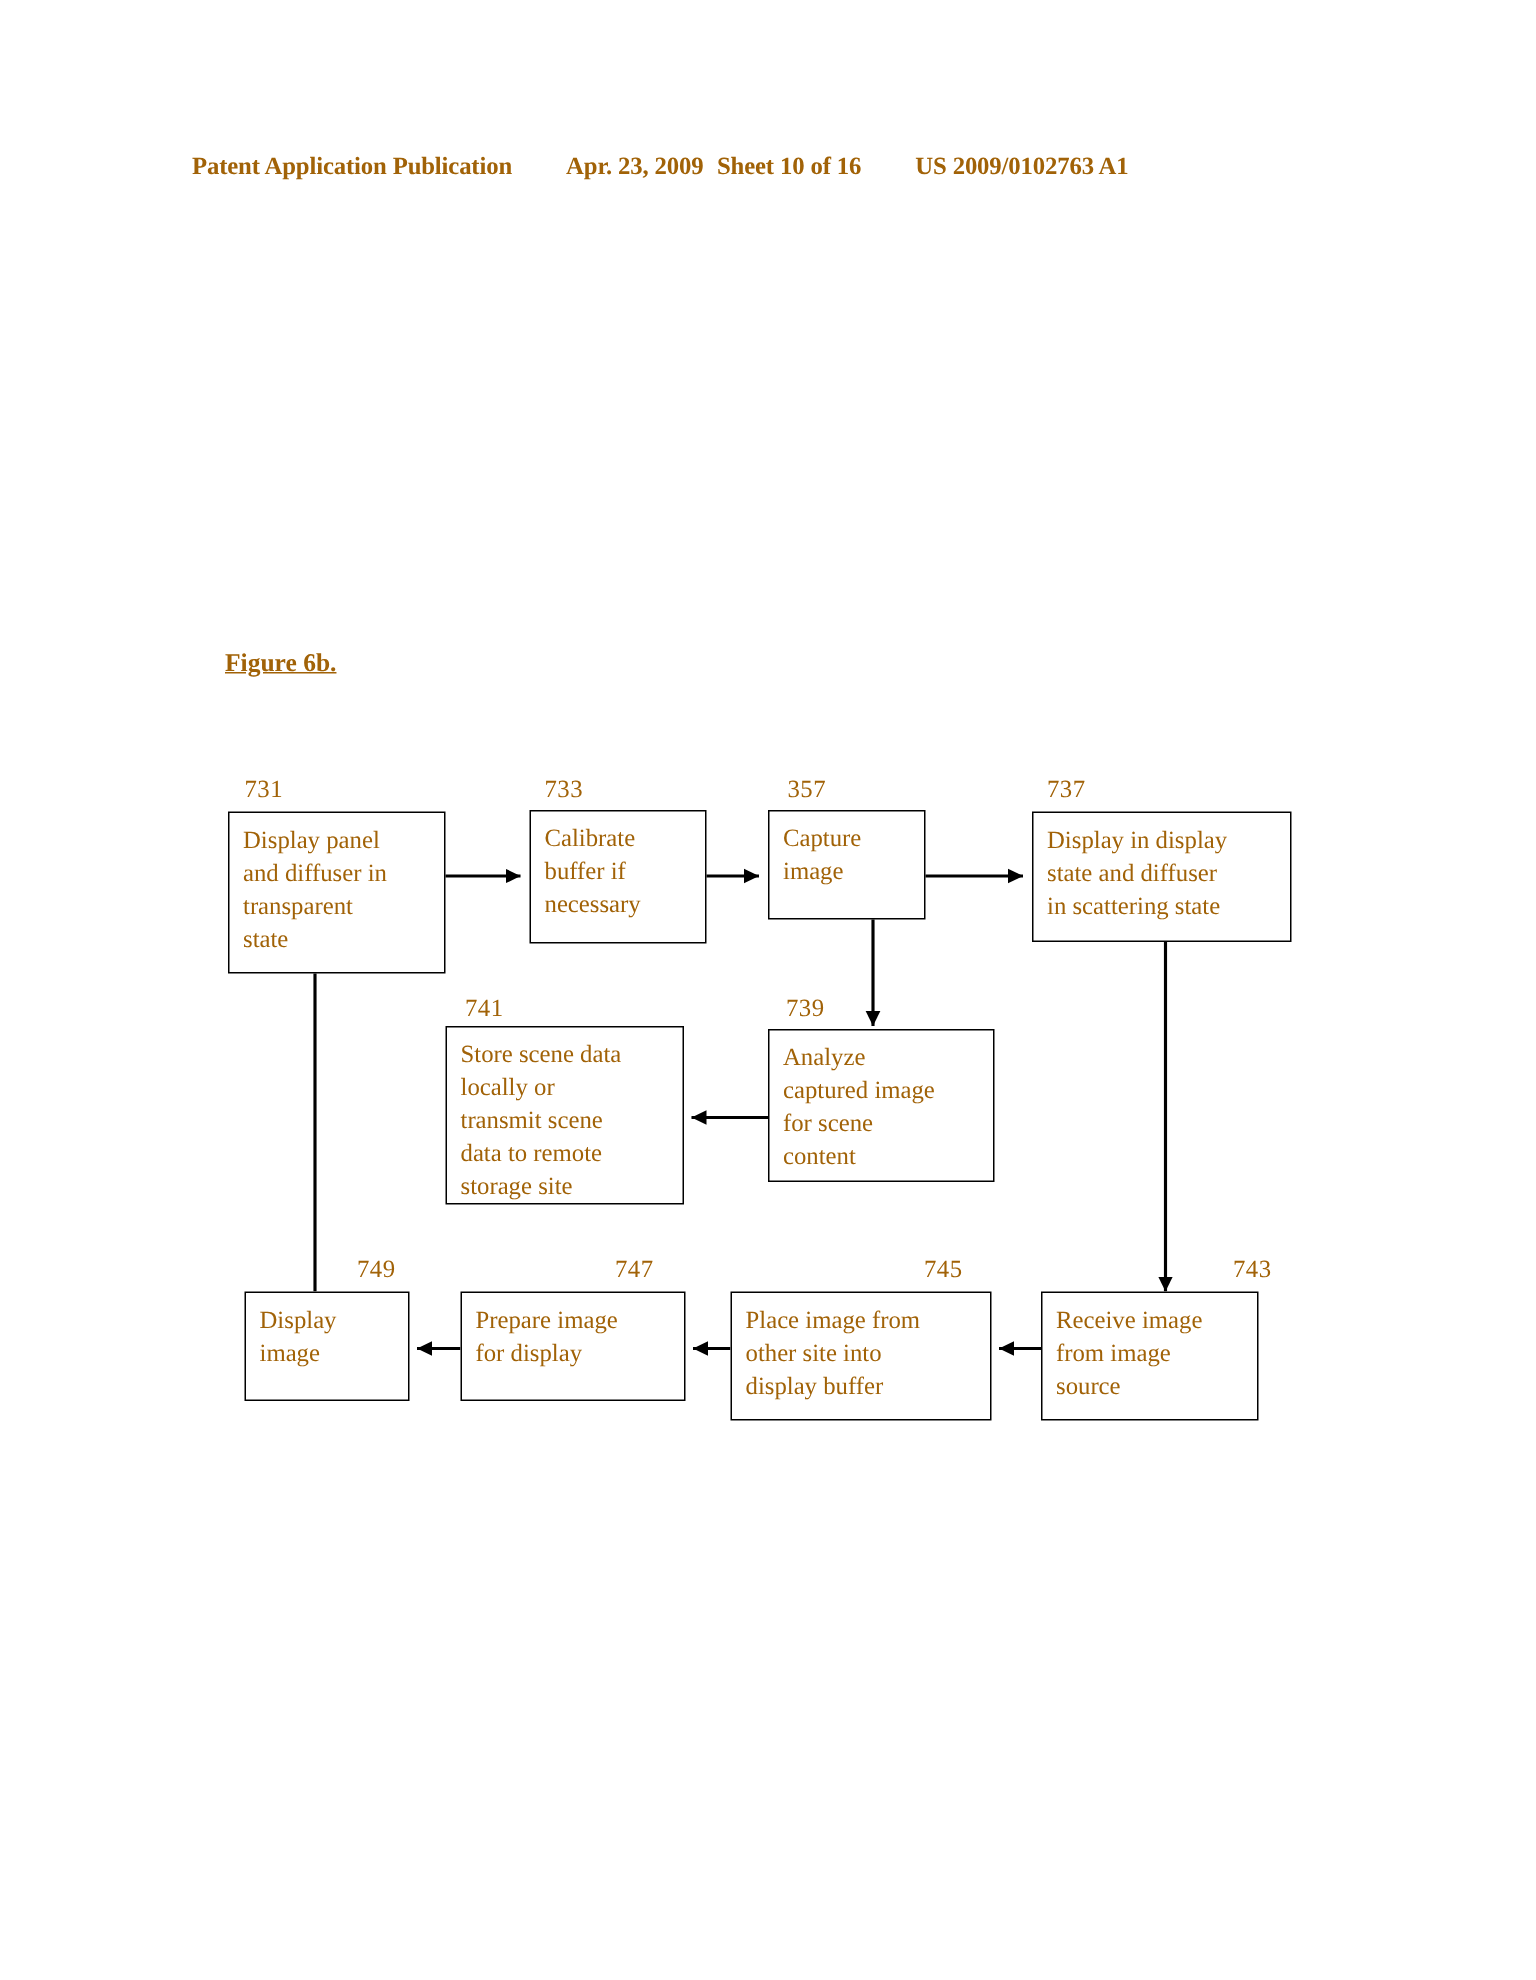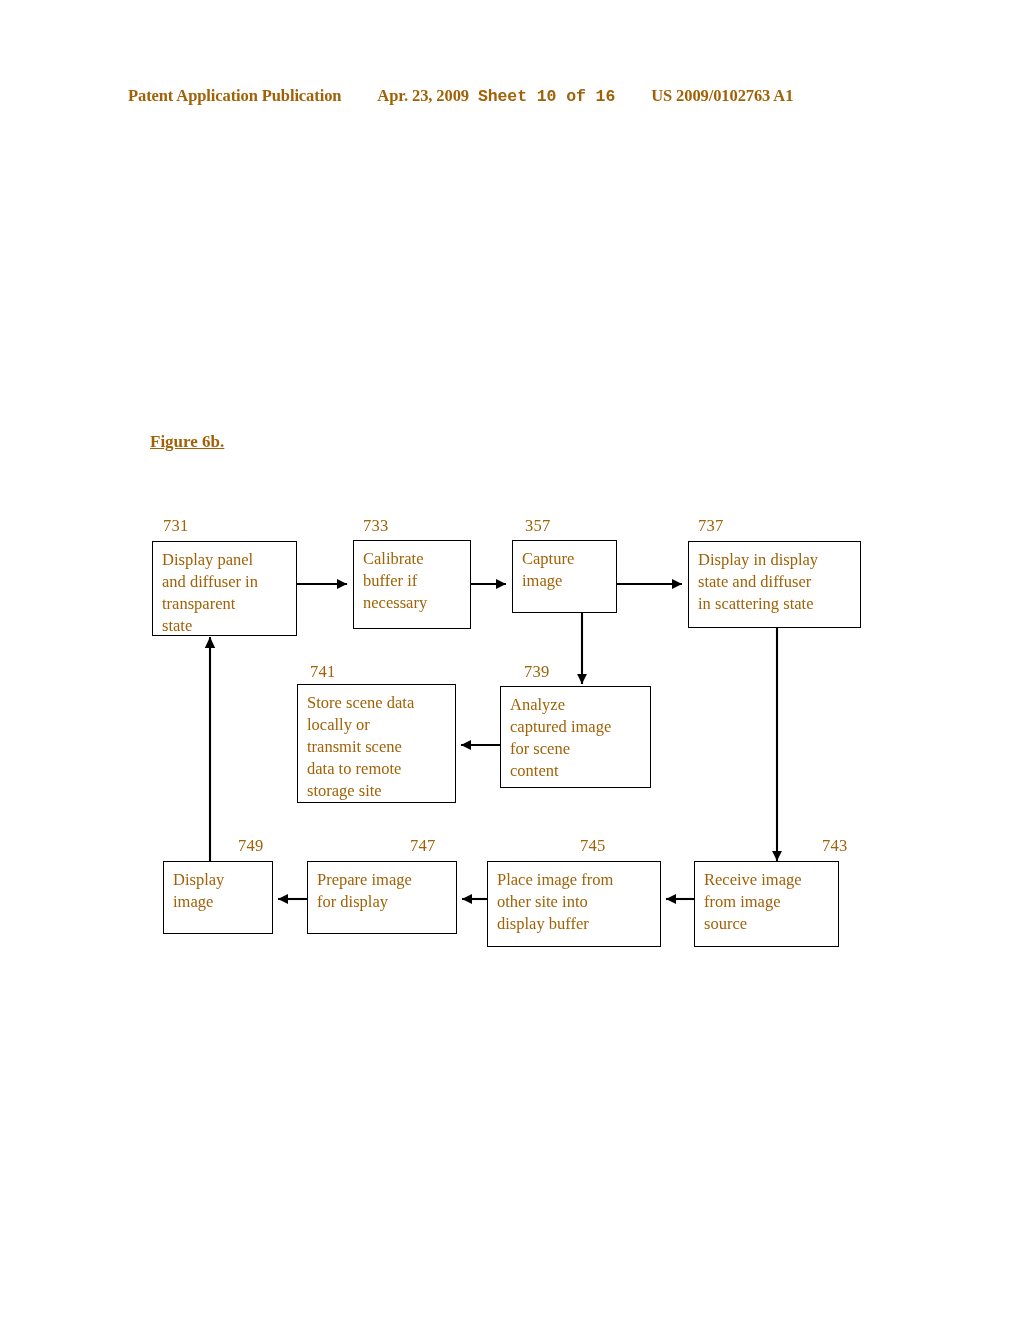--- a/index.html
+++ b/index.html
@@ -25,22 +25,22 @@
     width: 760px;
     height: 24px;
     display: flex;
     align-items: baseline;
     white-space: nowrap;
     font-weight: bold;
     font-size: 16.5px;
     letter-spacing: -0.1px;
   }
   #header .h-pub   { }
-  #header .h-date  { margin-left: 36px; }
-  #header .h-sheet { margin-left: 9px; font-family: Liberation Mono, monospace; }
+  #header .h-date  { margin-left: 36px; margin-top: 15px; }
+  #header .h-sheet { margin-left: 9px; }
   #header .h-num   { margin-left: 36px; }
 
   
   #fig-caption {
     position: absolute;
     left: 150px;
     top: 432px;
     font-weight: bold;
     font-size: 17px;
     text-decoration: underline;
@@ -141,24 +141,24 @@
     </svg>
 
     <div class="ref" style="left:163px; top:518px;">731</div>
     <div class="ref" style="left:363px; top:518px;">733</div>
     <div class="ref" style="left:525px; top:518px;">357</div>
     <div class="ref" style="left:698px; top:518px;">737</div>
     <div class="ref" style="left:310px; top:664px;">741</div>
     <div class="ref" style="left:524px; top:664px;">739</div>
     <div class="ref" style="left:238px; top:838px;">749</div>
     <div class="ref" style="left:410px; top:838px;">747</div>
-    <div class="ref" style="left:580px; top:838px;text-align:right;">745</div>
+    <div class="ref" style="left:616px; top:838px;text-align:right;">745</div>
     <div class="ref" style="left:822px; top:838px;">743</div>
 
-    <div class="node" style="left:152px; top:541px; width:145px; height:95px;">
+    <div class="node" style="left:152px; top:541px; width:145px; height:108px;">
       <span class="node-text">Display panel
 and diffuser in
 transparent
 state</span>
     </div>
 
     <div class="node" style="left:353px; top:540px; width:118px; height:89px;">
       <span class="node-text">Calibrate
 buffer if
 necessary</span>
@@ -176,21 +176,21 @@
     </div>
 
     <div class="node" style="left:297px; top:684px; width:159px; height:119px;">
       <span class="node-text">Store scene data
 locally or
 transmit scene
 data to remote
 storage site</span>
     </div>
 
-    <div class="node" style="left:500px; top:686px; width:151px; height:102px;">
+    <div class="node" style="left:512px; top:686px; width:151px; height:102px;">
       <span class="node-text">Analyze
 captured image
 for scene
 content</span>
     </div>
 
     <div class="node" style="left:163px; top:861px; width:110px; height:73px;">
       <span class="node-text">Display
 image</span>
     </div>

